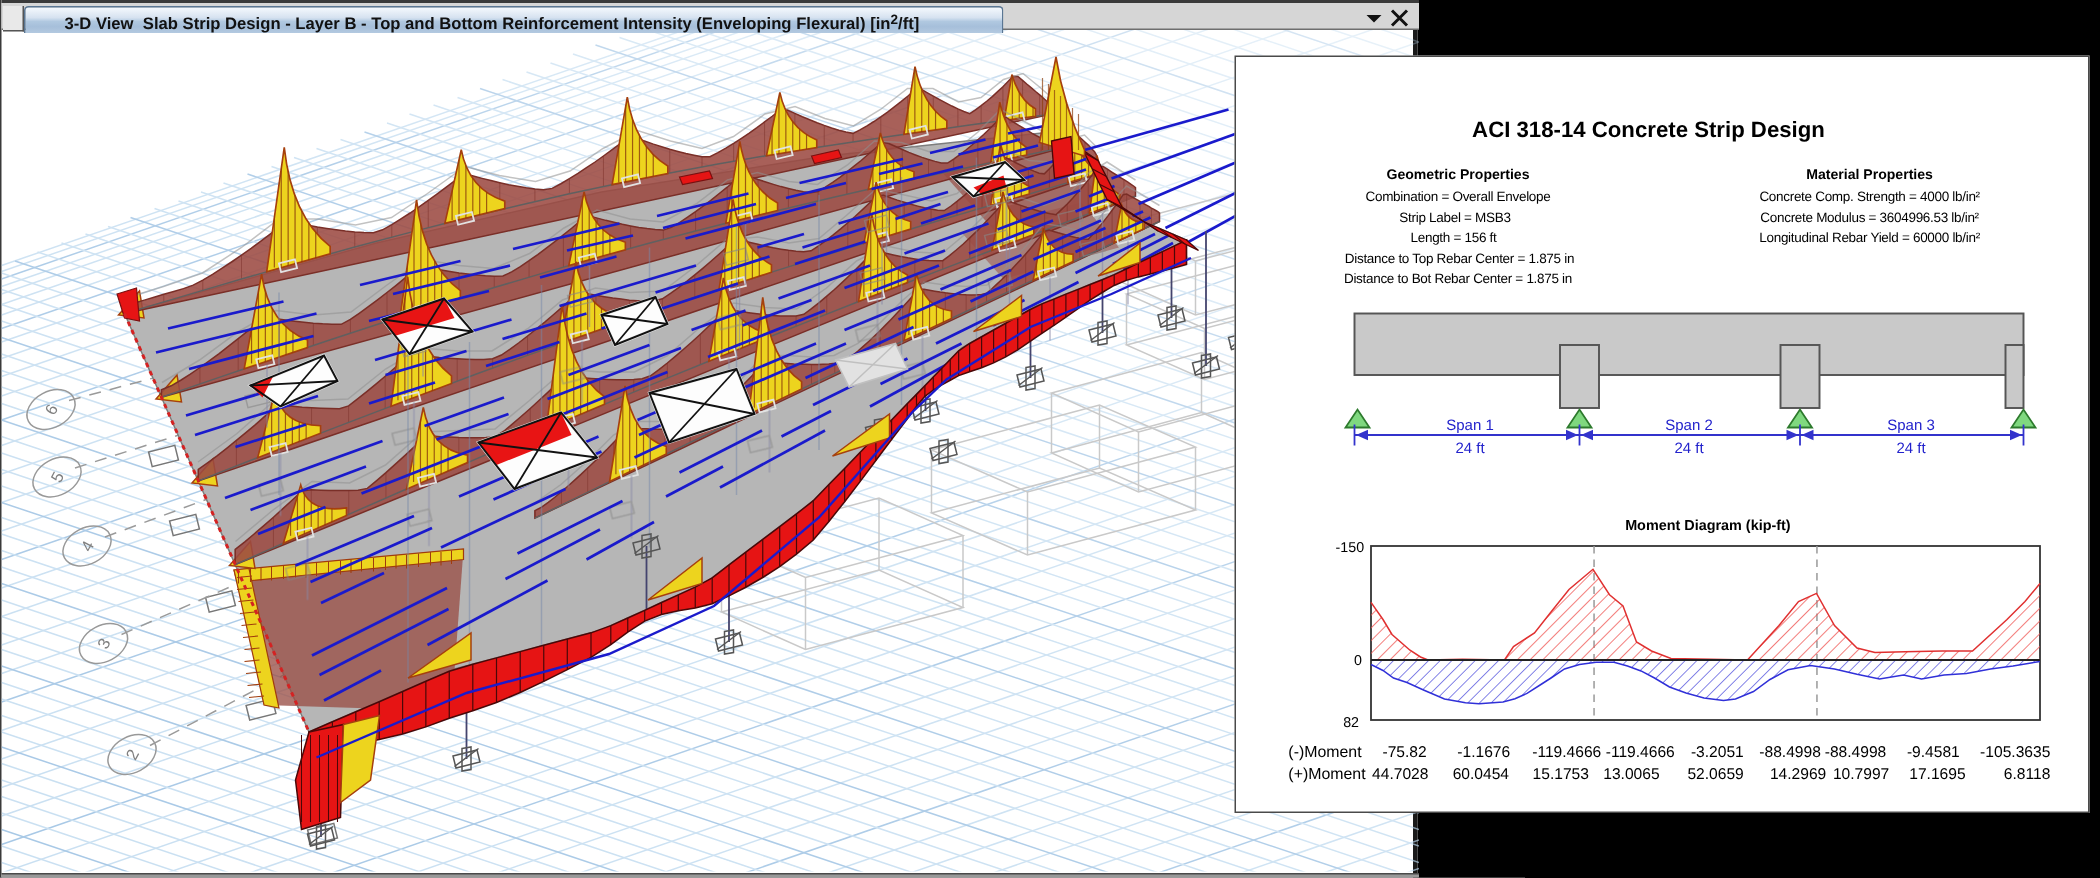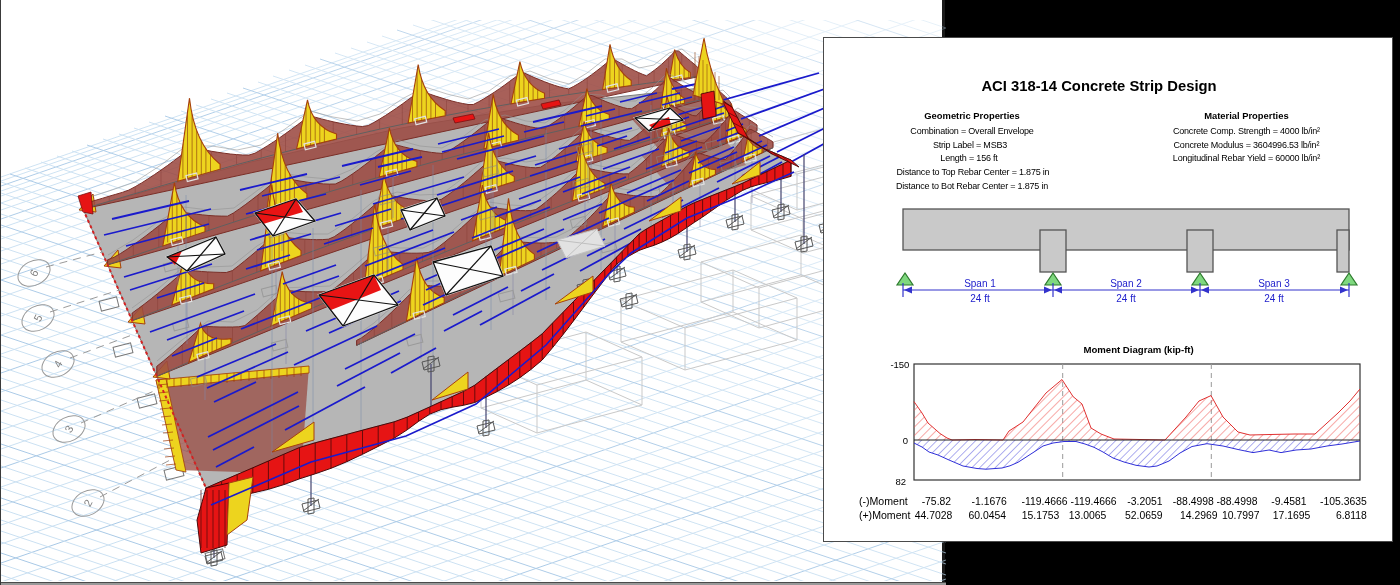--- a/index.html
+++ b/index.html
@@ -1217,20 +1217,28 @@
       <line x1="874" y1="116" x2="874" y2="160" stroke="#8a3c0c" stroke-width="0.8" opacity="0.7"></line>
       <line x1="878" y1="120" x2="878" y2="160" stroke="#8a3c0c" stroke-width="0.8" opacity="0.7"></line>
       <line x1="882" y1="124" x2="882" y2="160" stroke="#8a3c0c" stroke-width="0.8" opacity="0.7"></line>
       <line x1="886" y1="128" x2="886" y2="160" stroke="#8a3c0c" stroke-width="0.8" opacity="0.7"></line>
       <line x1="890" y1="132" x2="890" y2="160" stroke="#8a3c0c" stroke-width="0.8" opacity="0.7"></line>
       <line x1="894" y1="136" x2="894" y2="160" stroke="#8a3c0c" stroke-width="0.8" opacity="0.7"></line>
       <polygon points="870,160 896,154 894,200 872,206" fill="#e61414" stroke="#4a0808" stroke-width="0.9"></polygon>
       <line x1="82.0" y1="209.0" x2="205.0" y2="488.0" stroke="#d42222" stroke-width="2" stroke-dasharray="3,3"></line>
       <polyline points="210,505 310,462 405,436 475,404 545,345 607,275 630,253 686,218 740,196 793,172" fill="none" stroke="#1a1acc" stroke-width="1.6"></polyline>
     </svg>
+ <div id="tbar">
+      <div id="cornbox"></div>
+  <div id="tab">3-D View&nbsp; Slab Strip Design - Layer B - Top and Bottom Reinforcement Intensity (Enveloping Flexural) [in<span style="font-size:9px;vertical-align:3px">2</span>/ft]</div>
+  <svg width="40" height="20" style="position:absolute;left:903px;top:0">
+        <polygon points="7,8 17,8 12,13" fill="#111"></polygon>
+        <path d="M 24,5 L 34,15 M 34,5 L 24,15" stroke="#111" stroke-width="2" fill="none"></path>
+      </svg>
+ </div>
  <div id="bot"></div>
 </div>
 <div id="panel"></div>
 <svg width="1400" height="585" style="position:absolute;left:0;top:0;pointer-events:none">
  <text x="1099" y="91.3" font-size="14.8" font-weight="bold" text-anchor="middle">ACI 318-14 Concrete Strip Design</text>
  <text x="972" y="119.3" font-size="9.4" font-weight="bold" text-anchor="middle">Geometric Properties</text>
  <text x="1246.4" y="119.3" font-size="9.4" font-weight="bold" text-anchor="middle">Material Properties</text>
  <g font-size="9" letter-spacing="-0.2">
  <text x="972" y="134" text-anchor="middle">Combination = Overall Envelope</text>
  <text x="970" y="147.7" text-anchor="middle">Strip Label = MSB3</text>

